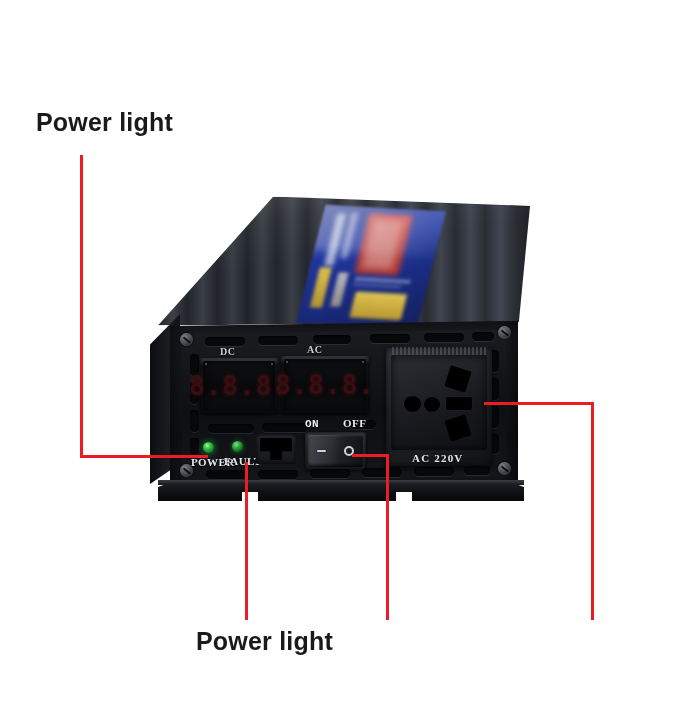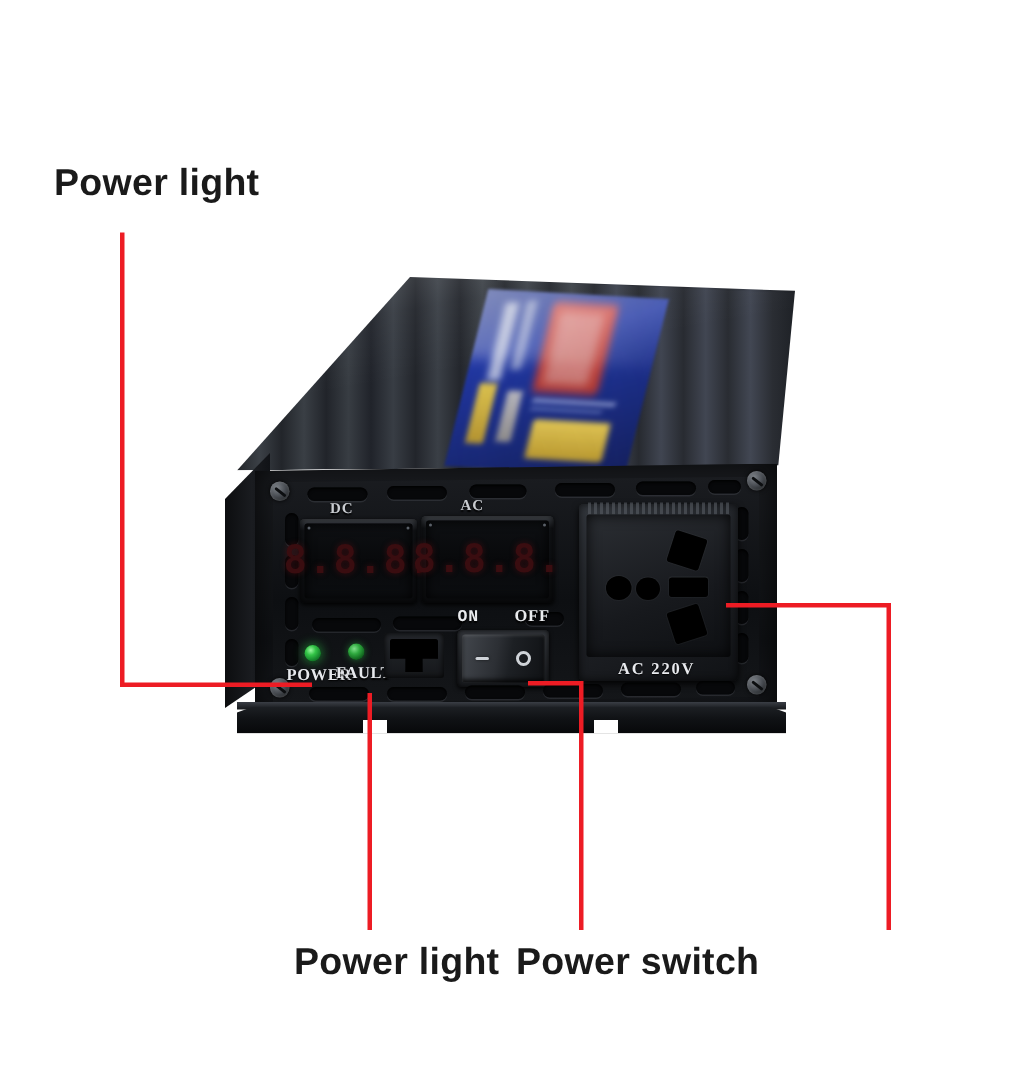--- a/index.html
+++ b/index.html
@@ -21,21 +21,21 @@
     letter-spacing:.2px;
     white-space:nowrap;
     font-family:"Liberation Sans", sans-serif;
   }
   
   .ld{position:absolute;background:#ed1c24;}
   .ld.v{width:3px;}
   .ld.h{height:3px;}
 
   
-  #device{position:absolute;left:150px;top:184px;width:380px;height:310px;}
+  #device{position:absolute;left:150px;top:196px;width:380px;height:310px;}
 
   
   .top-face{
     position:absolute;left:8px;top:0px;width:372px;height:128px;
     background:
       linear-gradient(90deg,
         #23262a 0%, #3b4046 4%, #22252a 8%, #3a3f45 12%, #21242a 16%,
         #383d43 20%, #20232a 24%, #383d44 28%, #22252b 32%, #3a3f46 36%,
         #23262c 40%, #3c4147 44%, #24272d 48%, #3d4248 52%, #25282e 56%,
         #3e4349 60%, #26292f 64%, #3f4450 68%, #272a30 72%, #404551 76%,
@@ -347,15 +347,14 @@
   <div class="ld v" style="left:245px;top:462px;height:158px;"></div>
 
   <div class="ld h" style="left:352px;top:454px;width:36px;"></div>
   <div class="ld v" style="left:386px;top:454px;height:166px;"></div>
 
   <div class="ld h" style="left:484px;top:402px;width:110px;"></div>
   <div class="ld v" style="left:591px;top:402px;height:218px;"></div>
 
   <div class="anno" style="left:36px;top:108px;">Power light</div>
   <div class="anno" style="left:196px;top:627px;">Power light</div>
-  <div class="anno" style="left:344px;top:627px;">Power switch</div>
 
 </div>
 
 </body></html>

